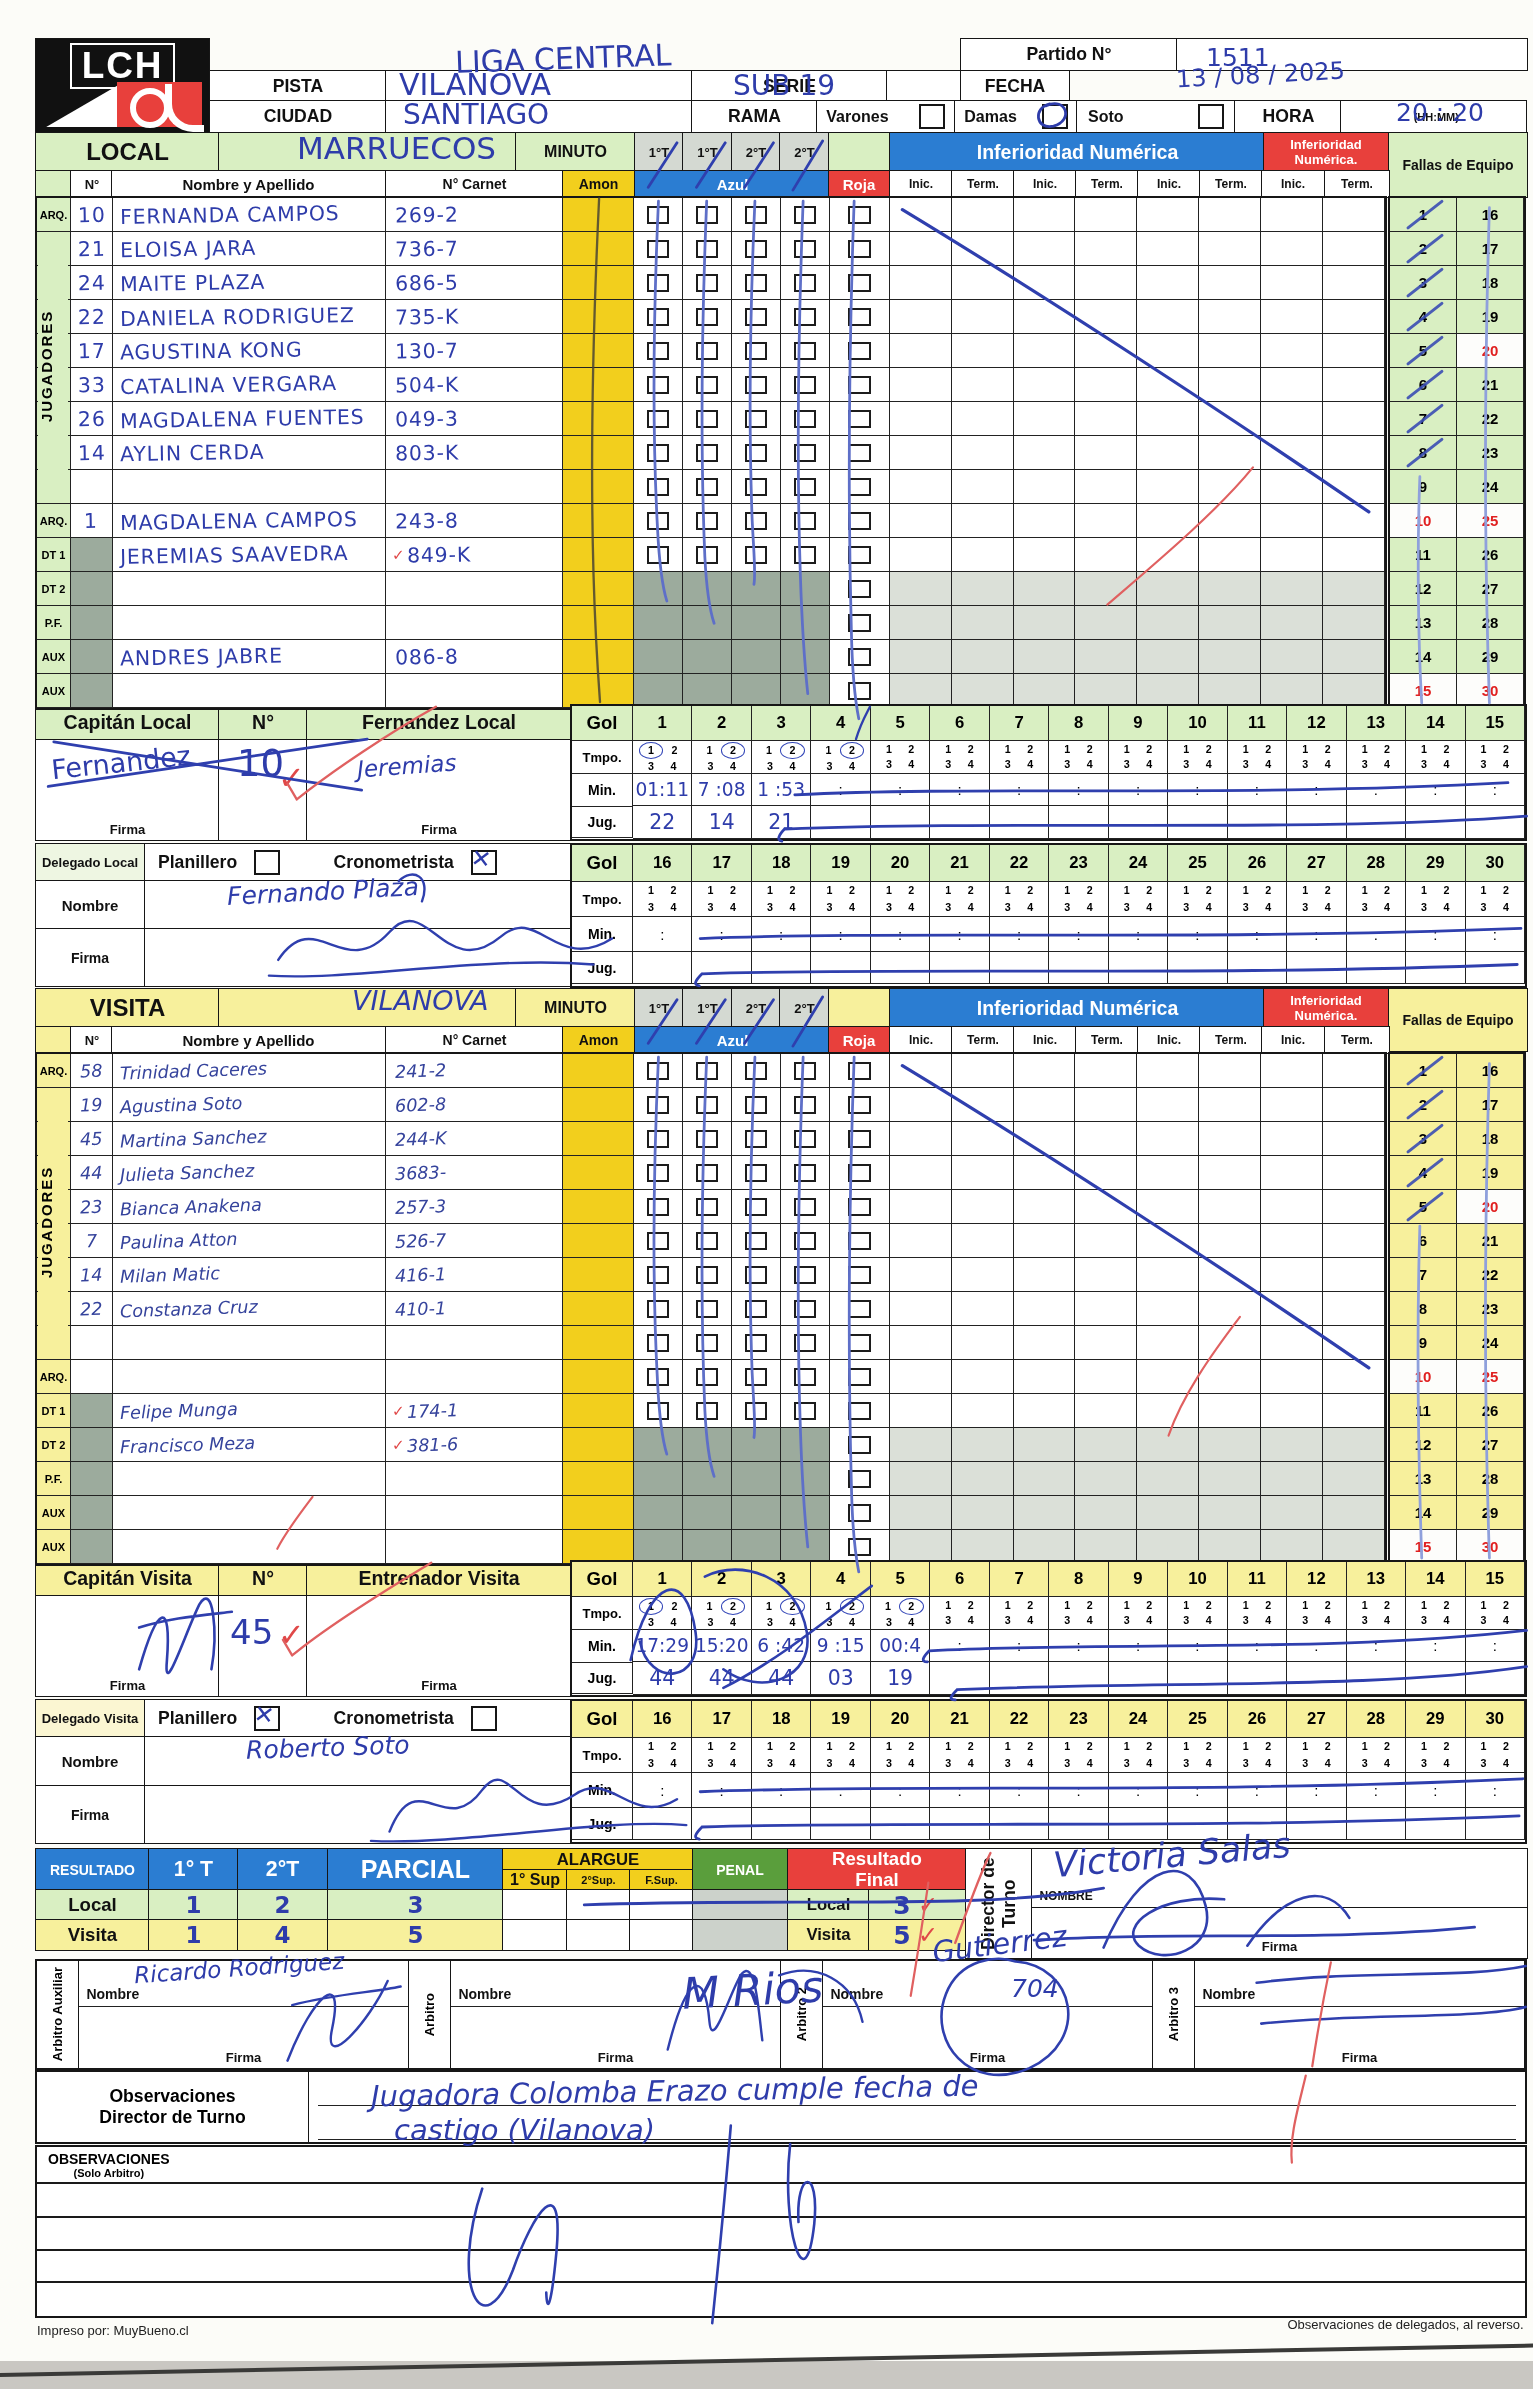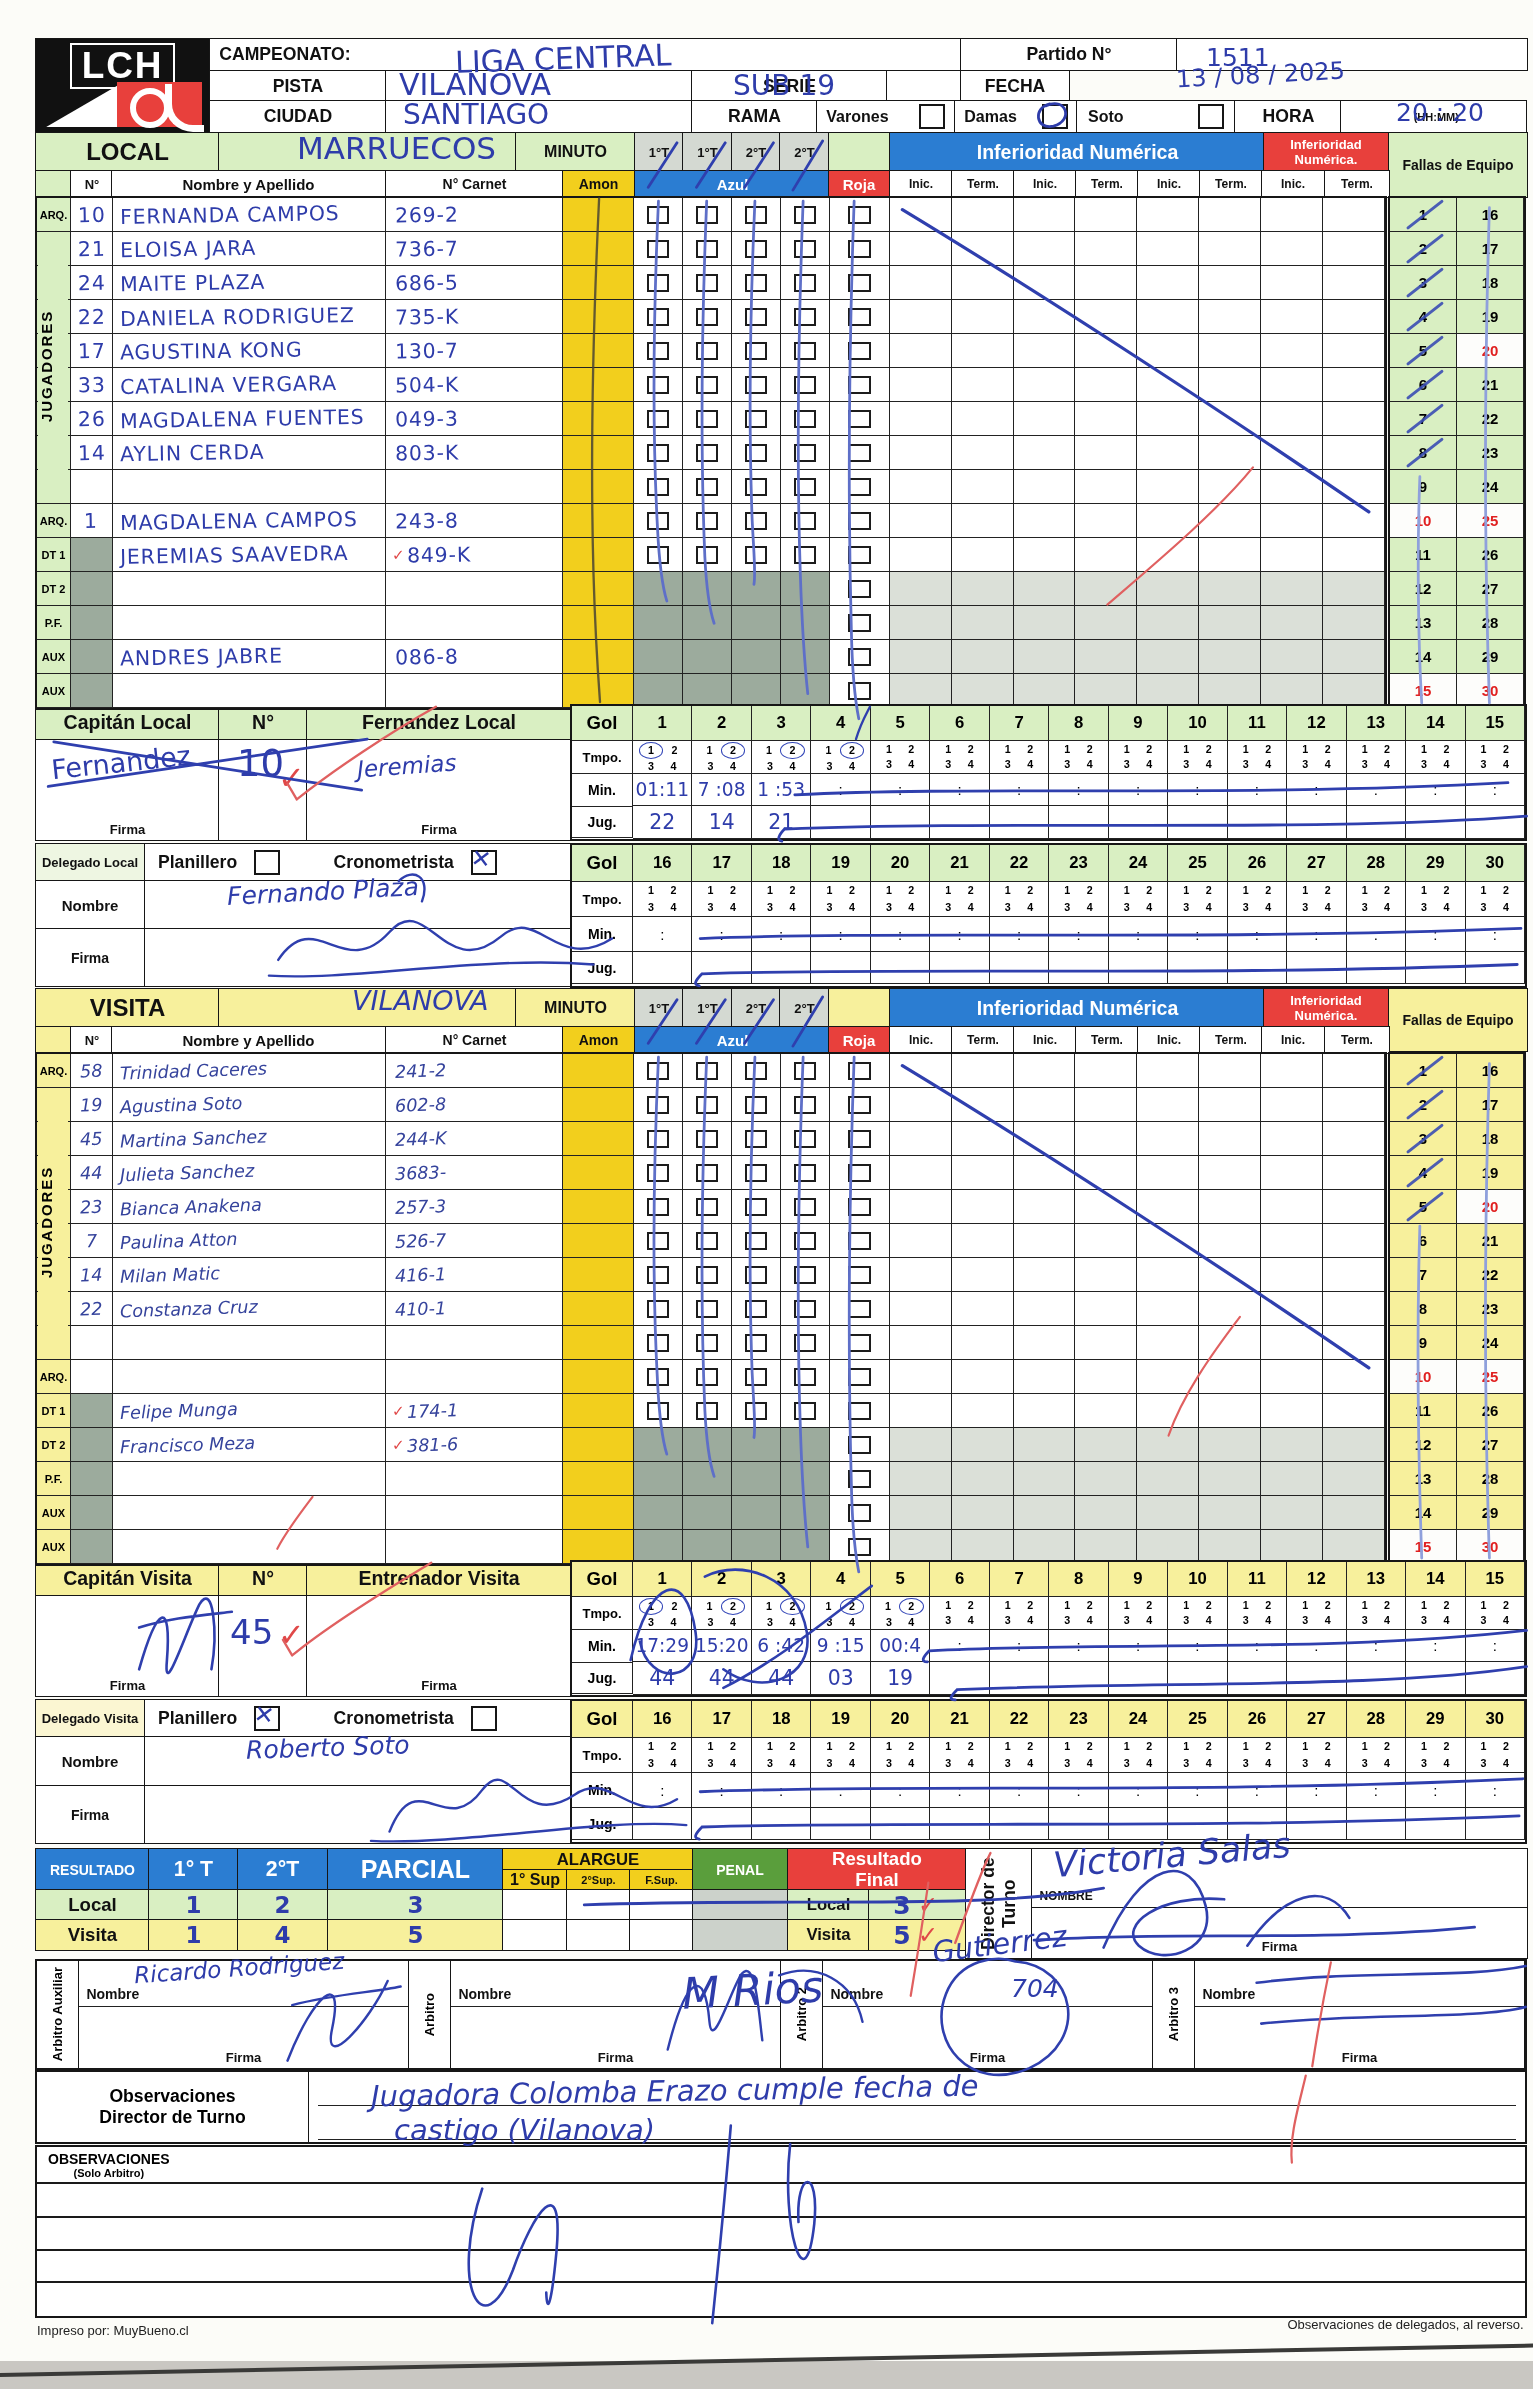--- a/index.html
+++ b/index.html
@@ -87,23 +87,20 @@
 
   <div class="cell" style="left:35px;top:38px;width:175px;height:96px;background:#111;flex-direction:column;justify-content:flex-start;">
     <div style="color:#fff;font-size:37px;font-weight:bold;letter-spacing:1.9px;border:2.8px solid #fff;padding:0 9.3px;margin-top:3.7px;">LCH</div>
     <div style="position:absolute;left:9.3px;bottom:5.6px;width:74px;height:43px;background:#fff;clip-path:polygon(0 100%,100% 0,100% 100%);"></div>
     <div style="position:absolute;right:7.4px;bottom:5.6px;width:85px;height:45px;background:#e8403c;">
       <div style="position:absolute;left:13px;top:5.6px;width:28px;height:28px;border:6.5px solid #fff;border-radius:50%;"></div>
       <div style="position:absolute;left:48px;top:1.9px;width:32px;height:41px;border:7.4px solid #fff;border-top:none;border-right:none;border-radius:0 0 0 28px;"></div>
     </div>
   </div>
 
-  <div class="cell" style="left:209px;top:38px;width:753px;height:33px;justify-content:flex-start;padding-left:9.3px;font-size:17.6px;">
-        <span>CAMPEONATO:</span>
-      </div>
   <div class="cell" style="left:960px;top:38px;width:218px;height:33px;font-size:17.6px;">
         <span>Partido N°</span>
       </div>
   <div class="cell" style="left:1176px;top:38px;width:352px;height:33px;"></div>
 
   <div class="cell" style="left:209px;top:70px;width:178px;height:32px;font-size:17.6px;">
         <span>PISTA</span>
       </div>
   <div class="cell" style="left:385px;top:70px;width:308px;height:32px;"></div>
   <div class="cell" style="left:691px;top:70px;width:197px;height:32px;font-size:17.6px;">

